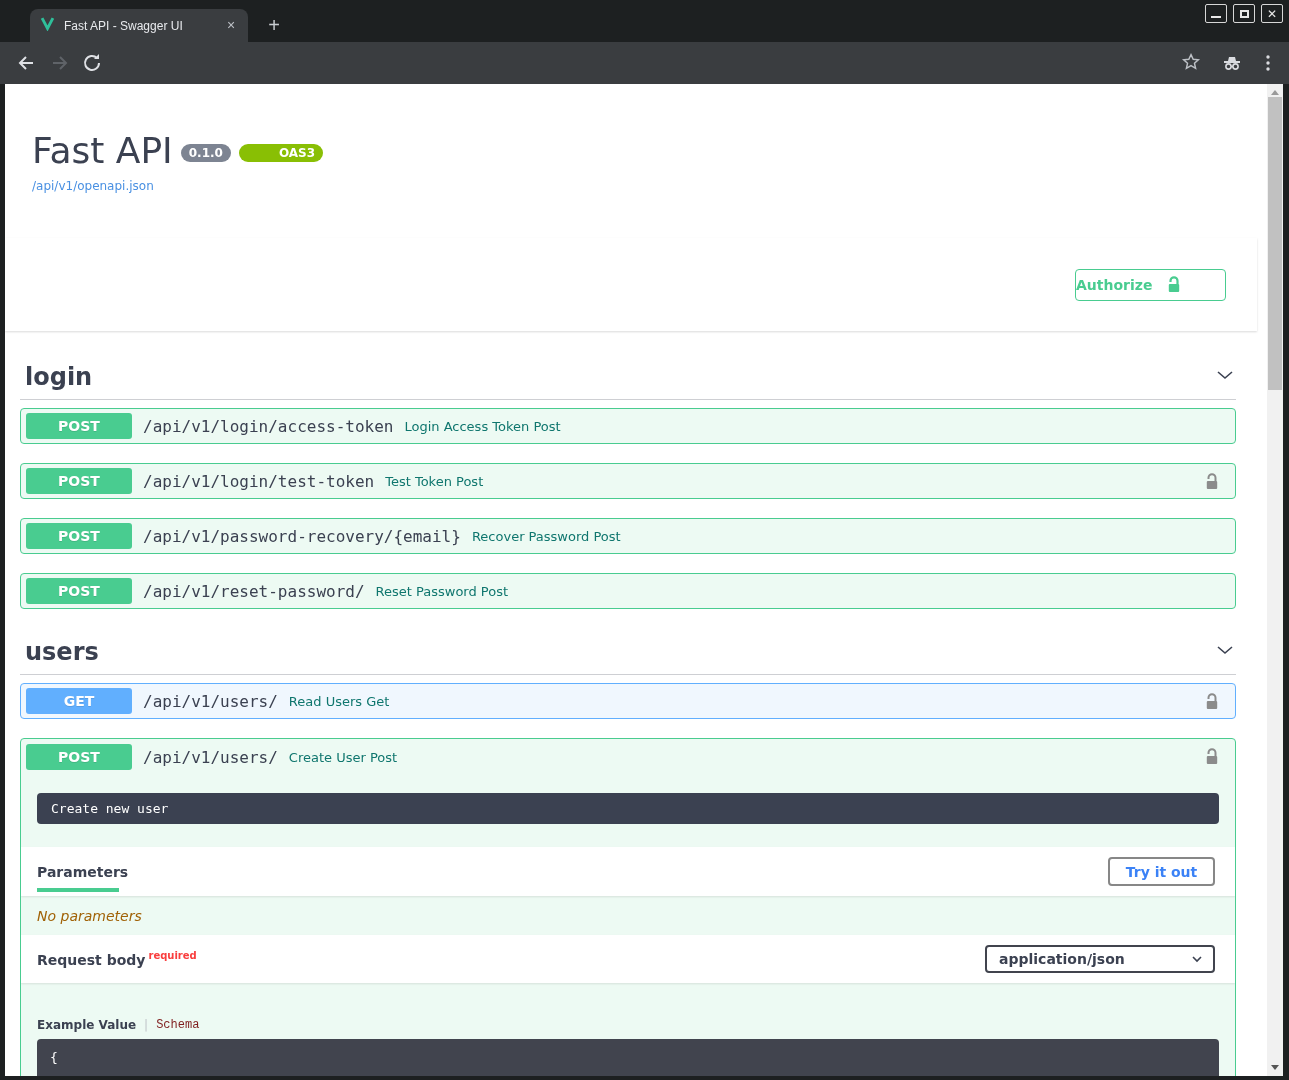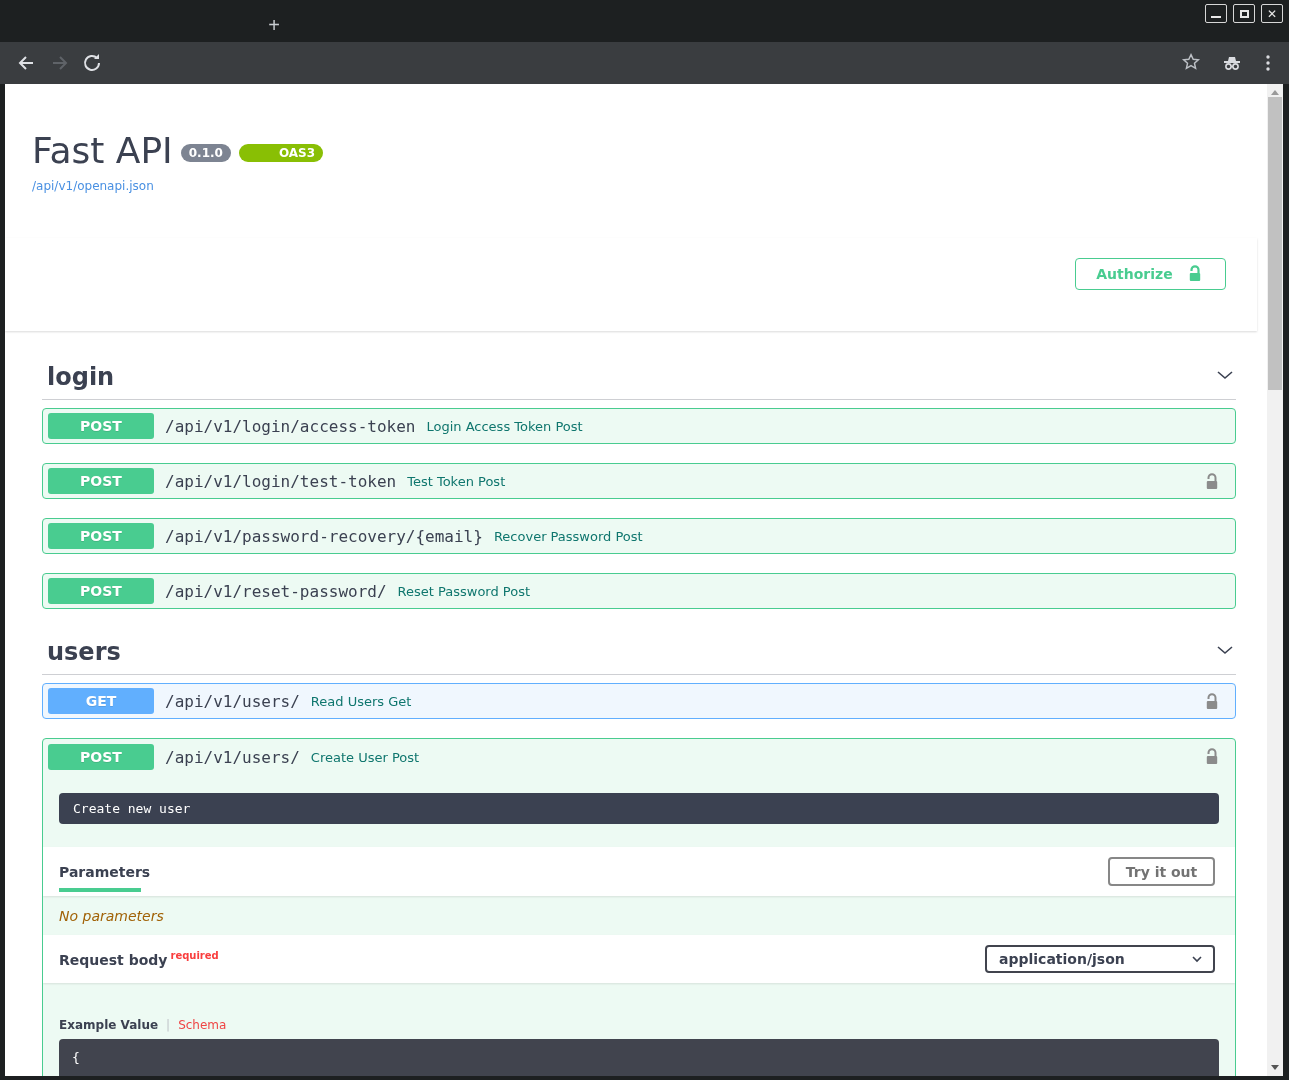--- a/index.html
+++ b/index.html
@@ -36,25 +36,25 @@
   .info-block { margin:46px 0 0 27px; }
   h1.api-title { font-size:36px; font-weight:normal; color:#3b4151; display:inline; }
   .badge { display:inline-block; font-size:12px; font-weight:bold; color:#fff; border-radius:10px;
            padding:2px 8px; vertical-align:super; margin-left:8px; }
   .badge.version { background:#7d8492; }
   .badge.oas { background:#89bf04;padding-left:40px; }
   .spec-link { display:block; margin:8px 0 0 27px; font-size:12px; color:#4990e2; text-decoration:none; }
 
   .scheme-container { margin-top:45px; width:1252px; height:93px; background:#fff;
                       box-shadow:0 1px 2px 0 rgba(0,0,0,0.15); position:relative; }
-  .authorize-btn { position:absolute; right:31px; top:20px; width:151px; height:32px; background:#fff;
+  .authorize-btn { position:absolute; right:31px; top:31px; width:151px; height:32px; background:#fff;
                    border:1px solid #49cc90; border-radius:4px; color:#49cc90; font-weight:bold; font-size:14px;
-                   display:flex; align-items:center; justify-content:center; gap:12px; }
-
-  .tag-section { margin:24px 31px 0 37px; }
+                   display:flex; align-items:center; gap:12px; }
+
+  .tag-section { margin:24px 31px 0 15px; }
   .tag-header { height:45px; border-bottom:1px solid rgba(59,65,81,0.25); display:flex;
                 align-items:center; justify-content:space-between; }
   .tag-name { font-size:24px; color:#3b4151; font-weight:600; margin-left:5px; }
 
   .op { height:36px; border-radius:4px; margin-top:19px; display:flex; align-items:center; position:relative; }
   .op.first { margin-top:8px; }
   .op.post-row { background:#edfaf3; border:1px solid #49cc90; }
   .op.get-row  { background:#f0f7fe; border:1px solid #61affe; }
   .method { width:106px; height:26px; line-height:26px; margin-left:5px; border-radius:3px; color:#fff;
             font-weight:bold; font-size:14px; text-align:center; text-shadow:0 1px 0 rgba(0,0,0,0.1); }
@@ -69,47 +69,56 @@
   .op-expanded .op-head { height:36px; display:flex; align-items:center; position:relative; }
   .op-desc-bar { margin:18px 16px 0 16px; height:31px; background:#3b4151; border-radius:4px; display:flex;
                  align-items:center; padding-left:14px; color:#fff; font-family:"DejaVu Sans Mono", monospace;
                  font-size:13px; }
   .sec-header { margin-top:23px; height:49px; background:#fff; box-shadow:0 1px 2px rgba(0,0,0,0.1);
                 display:flex; align-items:center; justify-content:space-between; padding:0 20px 0 16px; }
   .params-tab { font-size:14px; font-weight:bold; color:#3b4151; position:relative; height:100%;
                 display:flex; align-items:center; }
   .params-tab:after { content:""; position:absolute; left:0; bottom:4px; width:82px; height:4px; background:#49cc90; }
   .tryit-btn { width:107px; height:29px; background:#fff; border:2px solid #878787; border-radius:4px;
-               font-size:14px; font-weight:bold; color:#737373; display:flex; align-items:center; justify-content:center; }
+               font-size:14px; font-weight:bold; color:#3b82f6; display:flex; align-items:center; justify-content:center; }
   .no-params { height:39px; display:flex; align-items:center; padding-left:16px; font-size:14px; color:#a16207;font-style:italic; }
   .reqbody-header { height:48px; background:#fff; box-shadow:0 1px 2px rgba(0,0,0,0.1); display:flex;
                     align-items:center; justify-content:space-between; padding:0 20px 0 16px; }
   .reqbody-label { font-size:14px; font-weight:bold; color:#3b4151; }
   .required { font-size:10px; font-weight:bold; color:#f93e3e; vertical-align:super; margin-left:3px; }
   .ct-select { width:230px; height:28px; background:#fff; border:2px solid #41444e; border-radius:4px;
                font-size:14px; font-weight:bold; color:#3b4151; display:flex; align-items:center;
                justify-content:space-between; padding:0 10px 0 12px; }
   .model-tabs { margin:35px 0 0 16px; font-size:12px; color:#3b4151; display:flex; align-items:center; }
   .tab-example { font-weight:bold; }
   .tab-sep { color:#c0c4c9; margin:0 8px; }
-  .tab-schema { color:#ef4444; }
+  .tab-schema { color:#7f1d1d;font-family:Liberation Mono, monospace; }
   .code-block { margin:7px 16px 0 16px; height:200px; background:#41444e; border-radius:4px;
                 color:#fff; font-family:"DejaVu Sans Mono", monospace; font-size:13px; padding:11px 0 0 13px; }
 
   
   .scrollbar { position:absolute; left:1267px; top:84px; width:16px; height:992px; background:#f1f1f1; }
   .sb-thumb { position:absolute; left:1px; top:13px; width:14px; height:293px; background:#c1c1c1; }
   .sb-arrow { position:absolute; left:4px; width:0; height:0; border-left:4px solid transparent; border-right:4px solid transparent; }
   .sb-up { top:6px; border-bottom:5px solid #9a9a9a; }
   .sb-down { bottom:6px; border-top:5px solid #555; }
 </style>
 </head>
 <body>
 
 <div class="titlebar">
+  <div class="tab">
+    <span>
+      <svg width="15" height="15" viewBox="0 0 18 18">
+          <path d="M2.5 2.5 L9 15 L15.5 2.5" stroke="#2fbf9a" stroke-width="3.4" fill="none"></path>
+        </svg>
+    </span>
+    <span class="tab-title">Fast API - Swagger UI</span>
+    <span class="tab-close">×</span>
+  </div>
   <div class="new-tab">+</div>
   <div class="win-controls">
     <div class="win-btn">
         <div class="win-glyph-min"></div>
       </div>
     <div class="win-btn">
         <div class="win-glyph-max"></div>
       </div>
     <div class="win-btn">
         <span class="win-glyph-close">✕</span>

